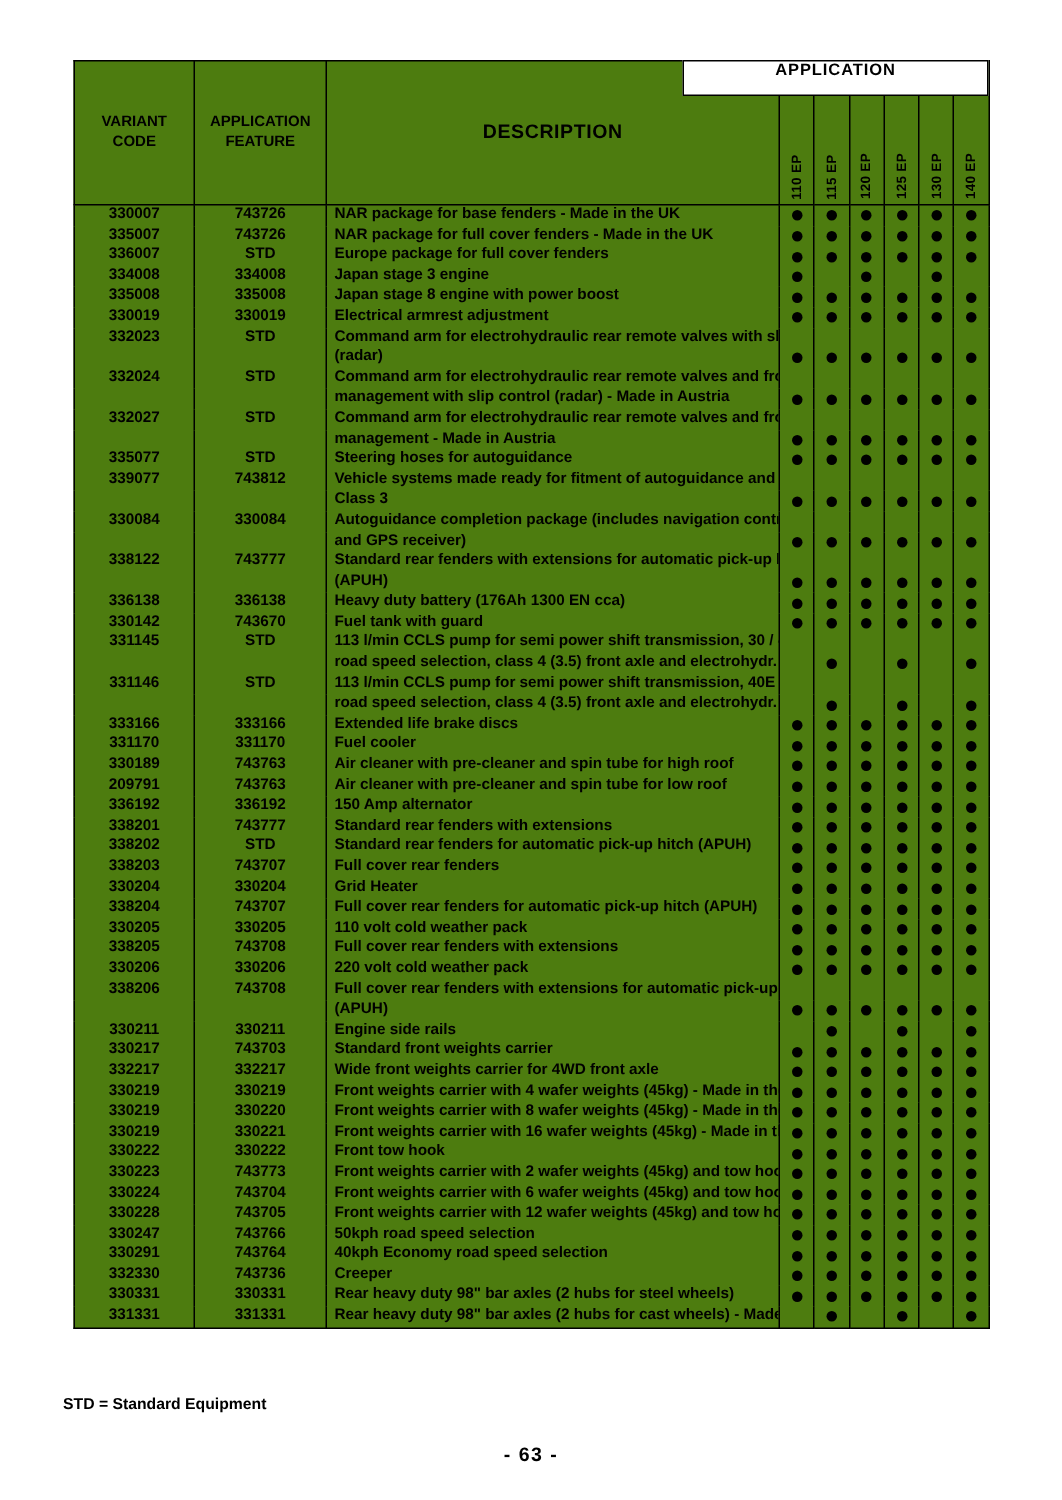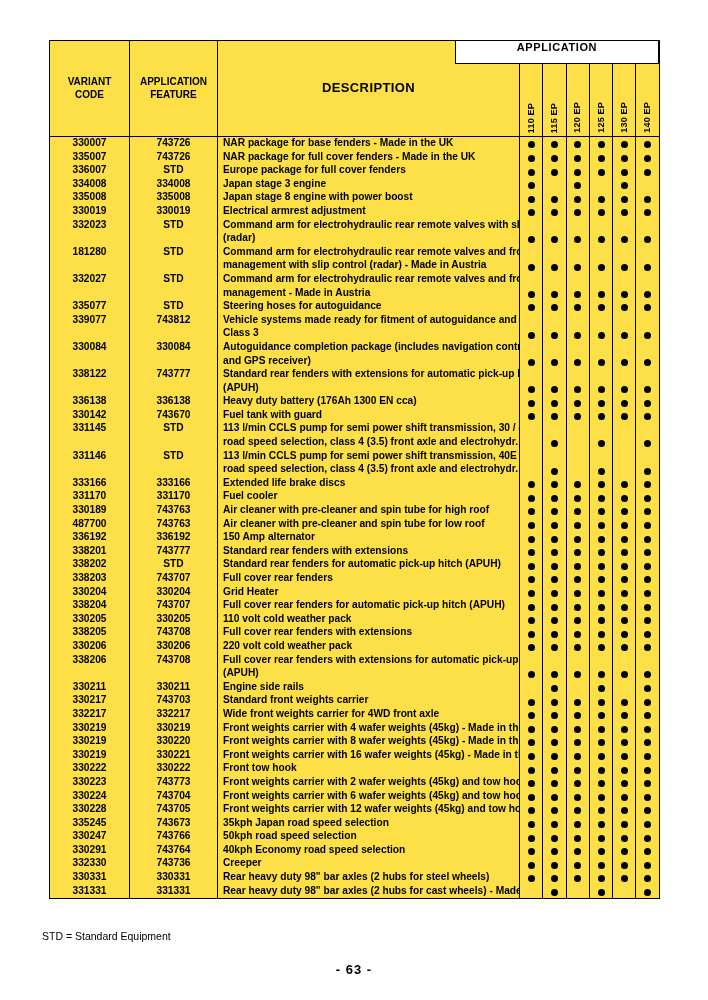--- a/index.html
+++ b/index.html
@@ -45,21 +45,21 @@
   }
 
   
   table.main {
     position: absolute;
     left: 49px;
     top: 40px;
     width: 610px;
     border-collapse: collapse;
     table-layout: fixed;
-    background: #fde047;
+    background: #4d7c0f;
     z-index: 1;
   }
   table.main, table.main td, table.main th {
     border: 1px solid #000;
   }
 
   col.c-variant   { width: 80px; }
   col.c-feature   { width: 88px; }
   col.c-desc      { width: 302px; }
   col.c-app       { width: 23.3px; }
@@ -145,21 +145,21 @@
   
   tbody tr.first-body td { border-top: 1px solid #000 !important; }
   tbody tr.last-body td { border-bottom: 1px solid #000 !important; }
 
   
   .footnote {
     position: absolute;
     left: 42px;
     top: 930px;
     font-size: 10.5px;
-    font-weight: normal;
+    font-weight: bold;
   }
   .pagenum {
     position: absolute;
     left: 0;
     top: 962px;
     width: 708px;
     text-align: center;
     font-size: 13px;
     font-weight: bold;
     letter-spacing: 1px;
@@ -312,21 +312,21 @@
           <td class="feature"></td>
           <td class="desc">(radar)</td>
           <td class="app"><span class="dot"></span></td>
           <td class="app"><span class="dot"></span></td>
           <td class="app"><span class="dot"></span></td>
           <td class="app"><span class="dot"></span></td>
           <td class="app"><span class="dot"></span></td>
           <td class="app"><span class="dot"></span></td>
         </tr>
         <tr class="body-row">
-          <td class="variant">181280</td>
+          <td class="variant">332024</td>
           <td class="feature">STD</td>
           <td class="desc">Command arm for electrohydraulic rear remote valves and front hitch</td>
           <td class="app"><span class="dot off"></span></td>
           <td class="app"><span class="dot off"></span></td>
           <td class="app"><span class="dot off"></span></td>
           <td class="app"><span class="dot off"></span></td>
           <td class="app"><span class="dot off"></span></td>
           <td class="app"><span class="dot off"></span></td>
         </tr>
         <tr class="body-row">
@@ -532,21 +532,21 @@
           <td class="feature">743763</td>
           <td class="desc">Air cleaner with pre-cleaner and spin tube for high roof</td>
           <td class="app"><span class="dot"></span></td>
           <td class="app"><span class="dot"></span></td>
           <td class="app"><span class="dot"></span></td>
           <td class="app"><span class="dot"></span></td>
           <td class="app"><span class="dot"></span></td>
           <td class="app"><span class="dot"></span></td>
         </tr>
         <tr class="body-row">
-          <td class="variant">487700</td>
+          <td class="variant">209791</td>
           <td class="feature">743763</td>
           <td class="desc">Air cleaner with pre-cleaner and spin tube for low roof</td>
           <td class="app"><span class="dot"></span></td>
           <td class="app"><span class="dot"></span></td>
           <td class="app"><span class="dot"></span></td>
           <td class="app"><span class="dot"></span></td>
           <td class="app"><span class="dot"></span></td>
           <td class="app"><span class="dot"></span></td>
         </tr>
         <tr class="body-row">
@@ -766,31 +766,20 @@
           <td class="app"><span class="dot"></span></td>
           <td class="app"><span class="dot"></span></td>
           <td class="app"><span class="dot"></span></td>
           <td class="app"><span class="dot"></span></td>
           <td class="app"><span class="dot"></span></td>
         </tr>
         <tr class="body-row">
           <td class="variant">330228</td>
           <td class="feature">743705</td>
           <td class="desc">Front weights carrier with 12 wafer weights (45kg) and tow hook</td>
-          <td class="app"><span class="dot"></span></td>
-          <td class="app"><span class="dot"></span></td>
-          <td class="app"><span class="dot"></span></td>
-          <td class="app"><span class="dot"></span></td>
-          <td class="app"><span class="dot"></span></td>
-          <td class="app"><span class="dot"></span></td>
-        </tr>
-        <tr class="body-row">
-          <td class="variant">335245</td>
-          <td class="feature">743673</td>
-          <td class="desc">35kph Japan road speed selection</td>
           <td class="app"><span class="dot"></span></td>
           <td class="app"><span class="dot"></span></td>
           <td class="app"><span class="dot"></span></td>
           <td class="app"><span class="dot"></span></td>
           <td class="app"><span class="dot"></span></td>
           <td class="app"><span class="dot"></span></td>
         </tr>
         <tr class="body-row">
           <td class="variant">330247</td>
           <td class="feature">743766</td>

